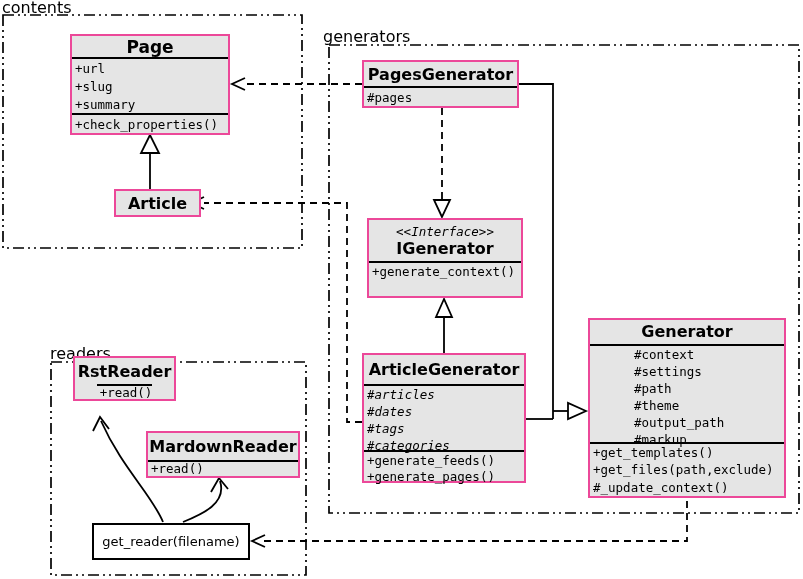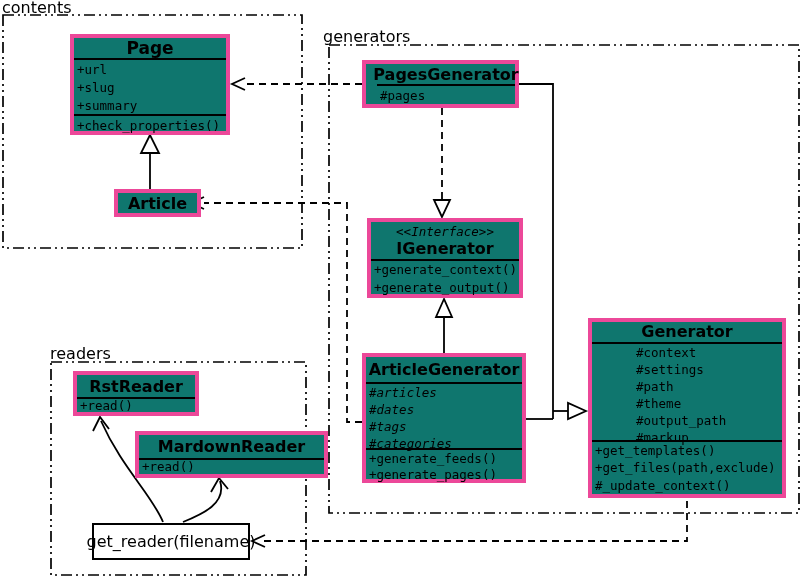--- a/index.html
+++ b/index.html
@@ -1,30 +1,30 @@
 <!DOCTYPE html>
 <html><head>
 <meta charset="utf-8">
 <style>
   html,body{margin:0;padding:0;background:#ffffff;}
   #canvas{position:relative;width:803px;height:579px;background:#ffffff;overflow:hidden;
           font-family:"DejaVu Sans",sans-serif;color:#000;}
   #wires{position:absolute;left:0;top:0;width:803px;height:579px;}
   .pkg-label{position:absolute;font-size:16px;line-height:14px;color:#000;}
-  .uml-box{position:absolute;background:#0f766e;border:4px solid #ec4899;box-sizing:border-box;
+  .uml-box{position:absolute;background:#e5e5e5;border:2px solid #ec4899;box-sizing:border-box;
            display:flex;flex-direction:column;}
   .sec{box-sizing:border-box;}
   .sec + .sec{border-top:2px solid #000;}
   .uml-title{font-weight:bold;font-size:16px;display:flex;flex-direction:column;
              align-items:center;justify-content:center;text-align:center;}
   .mono{font-family:"DejaVu Sans Mono",monospace;font-size:12.5px;padding:1px 0 0 3px;
         white-space:nowrap;overflow:hidden;}
   .stereo{font-family:"DejaVu Sans Mono",monospace;font-size:12.5px;font-weight:normal;font-style:italic;}
   .plainbox{position:absolute;background:#fff;border:2px solid #000;box-sizing:border-box;
-            display:flex;align-items:center;justify-content:center;font-size:16px;}
+            display:flex;align-items:center;justify-content:center;font-size:13px;}
 </style>
 </head>
 <body>
 
 <div id="canvas">
 
   <svg id="wires" viewBox="0 0 803 579" xmlns="http://www.w3.org/2000/svg">
     <g stroke="#000" stroke-width="1.7" fill="none">
 
       <rect x="3" y="15" width="299" height="233" stroke-dasharray="11 4 2 4 2 4"></rect>
@@ -96,35 +96,34 @@
     </div>
     <div class="sec" style="height:22px;line-height:17px;">
       <div class="mono">+check_properties()</div>
     </div>
   </div>
 
   <div class="uml-box" style="left:114px;top:189px;width:87px;height:28px;">
     <div class="sec uml-title" style="height:24px;">Article</div>
   </div>
 
-  <div class="uml-box" style="left:362px;top:60px;width:157px;height:48px;padding-left:11px;">
+  <div class="uml-box" style="left:362px;top:60px;width:157px;height:48px;">
     <div class="sec uml-title" style="height:26px;">PagesGenerator</div>
     <div class="sec" style="height:20px;line-height:17px;">
       <div class="mono">#pages</div>
     </div>
   </div>
 
   <div class="uml-box" style="left:367px;top:218px;width:156px;height:80px;">
     <div class="sec uml-title" style="height:41px;">
       <span class="stereo">&lt;&lt;Interface&gt;&gt;</span>
       <span>IGenerator</span>
     </div>
     <div class="sec" style="height:35px;line-height:16.5px;">
       <div class="mono">+generate_context()</div>
-      <div class="mono">+generate_output()</div>
     </div>
   </div>
 
   <div class="uml-box" style="left:362px;top:353px;width:164px;height:130px;">
     <div class="sec uml-title" style="height:29px;">ArticleGenerator</div>
     <div class="sec" style="height:66px;line-height:16px;font-style:italic;">
       <div class="mono">#articles</div>
       <div class="mono">#dates</div>
       <div class="mono">#tags</div>
       <div class="mono">#categories</div>
@@ -145,28 +144,28 @@
       <div class="mono">#output_path</div>
       <div class="mono">#markup</div>
     </div>
     <div class="sec" style="height:60px;line-height:16.5px;">
       <div class="mono">+get_templates()</div>
       <div class="mono">+get_files(path,exclude)</div>
       <div class="mono">#_update_context()</div>
     </div>
   </div>
 
-  <div class="uml-box" style="left:73px;top:371px;width:126px;height:45px;">
+  <div class="uml-box" style="left:73px;top:356px;width:103px;height:45px;align-items:center;">
     <div class="sec uml-title" style="height:26px;">RstReader</div>
     <div class="sec" style="height:15px;line-height:14px;">
       <div class="mono" style="padding-top:0;">+read()</div>
     </div>
   </div>
 
-  <div class="uml-box" style="left:135px;top:431px;width:193px;height:47px;">
+  <div class="uml-box" style="left:146px;top:431px;width:154px;height:47px;">
     <div class="sec uml-title" style="height:27px;">MardownReader</div>
     <div class="sec" style="height:16px;line-height:14px;">
       <div class="mono" style="padding-top:0;">+read()</div>
     </div>
   </div>
 
   <div class="plainbox" style="left:92px;top:523px;width:158px;height:37px;">get_reader(filename)</div>
 
 </div>
 

